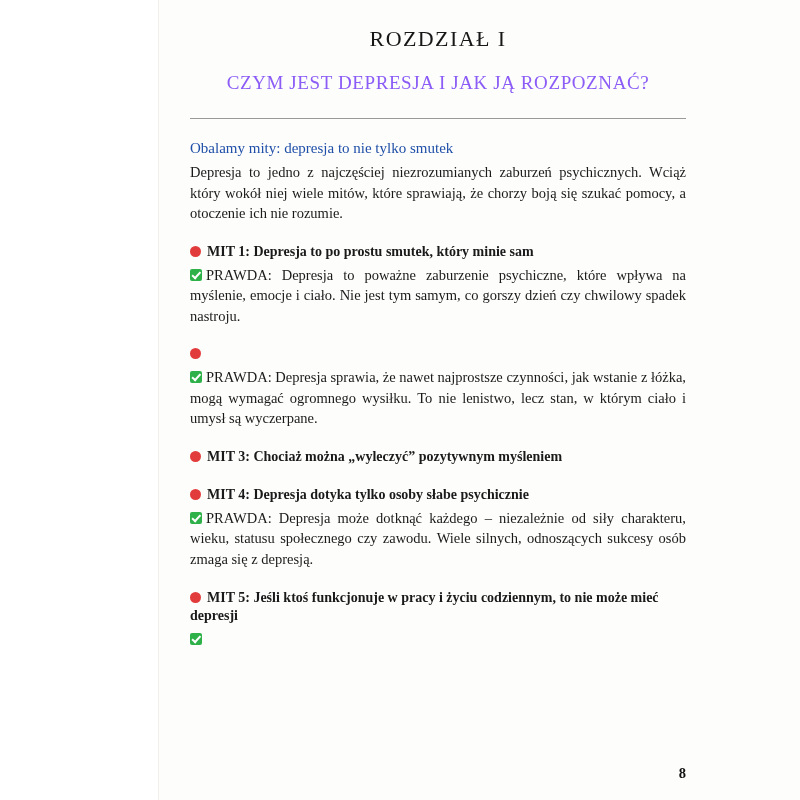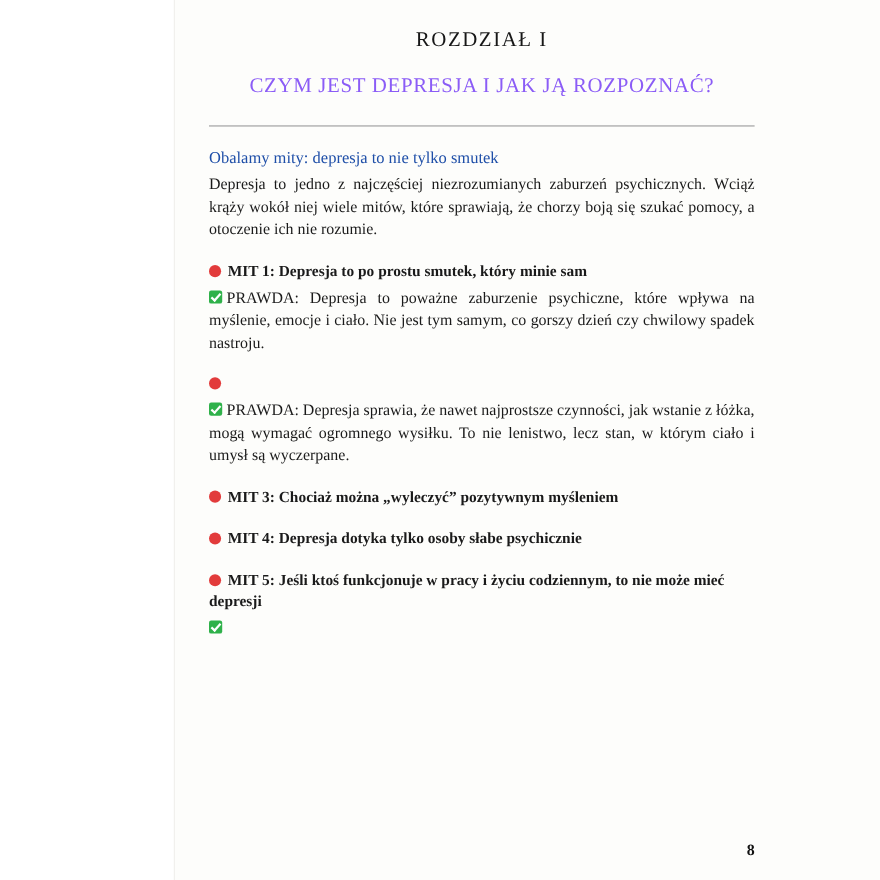--- a/index.html
+++ b/index.html
@@ -32,21 +32,21 @@
   }
   .content {
     position: absolute;
     left: 190px;
     top: 0;
     width: 496px;
     height: 800px;
   }
   .chapter-label {
     text-align: center;
-    font-size: 19px;
+    font-size: 22px;
     letter-spacing: 1.4px;
     margin-top: 26px;
     color: #171717;
     font-variant: small-caps;
     text-transform: uppercase;
   }
   .chapter-title {
     text-align: center;
     font-size: 19px;
     letter-spacing: 0.6px;
@@ -135,21 +135,21 @@
 
   <div class="left-margin-strip"></div>
 
   <div class="content">
 
     <div class="chapter-label">ROZDZIAŁ I</div>
     <div class="chapter-title">CZYM JEST DEPRESJA I JAK JĄ ROZPOZNAĆ?</div>
     <div class="rule"></div>
 
     <div class="section-head">Obalamy mity: depresja to nie tylko smutek</div>
-    <p class="body">Depresja to jedno z najczęściej niezrozumianych zaburzeń psychicznych. Wciąż krąży wokół niej wiele mitów, które sprawiają, że chorzy boją się szukać pomocy, a otoczenie ich nie rozumie.</p>
+    <p class="body">Depresja to jedno z najczęściej niezrozumianych zaburzeń psychicznych. Wciąż który wokół niej wiele mitów, które sprawiają, że chorzy boją się szukać pomocy, a otoczenie ich nie rozumie.</p>
 
     <div class="myth-block">
       <p class="myth-title">
         <span class="dot"></span><span>MIT 1: Depresja to po prostu smutek, który minie sam</span>
       </p>
       <p class="truth">
         <span class="check"></span><span>PRAWDA: Depresja to poważne zaburzenie psychiczne, które wpływa na myślenie, emocje i ciało. Nie jest tym samym, co gorszy dzień czy chwilowy spadek nastroju.</span>
       </p>
     </div>
 
@@ -165,20 +165,23 @@
     <div class="myth-block">
       <p class="myth-title">
         <span class="dot"></span><span>MIT 3: Chociaż można „wyleczyć” pozytywnym myśleniem</span>
       </p>
     </div>
 
     <div class="myth-block">
       <p class="myth-title">
         <span class="dot"></span><span>MIT 4: Depresja dotyka tylko osoby słabe psychicznie</span>
       </p>
+      <p class="truth">
+        <span class="check"></span><span>PRAWDA: Depresja może dotknąć każdego – niezależnie od siły charakteru, wieku, statusu społecznego czy zawodu. Wiele silnych, odnoszących sukcesy osób zmaga się z depresją.</span>
+      </p>
     </div>
 
     <div class="myth-block">
       <p class="myth-title">
         <span class="dot"></span><span>MIT 5: Jeśli ktoś funkcjonuje w pracy i życiu codziennym, to nie może mieć depresji</span>
       </p>
       <p class="truth">
         <span class="check"></span>
       </p>
     </div>

